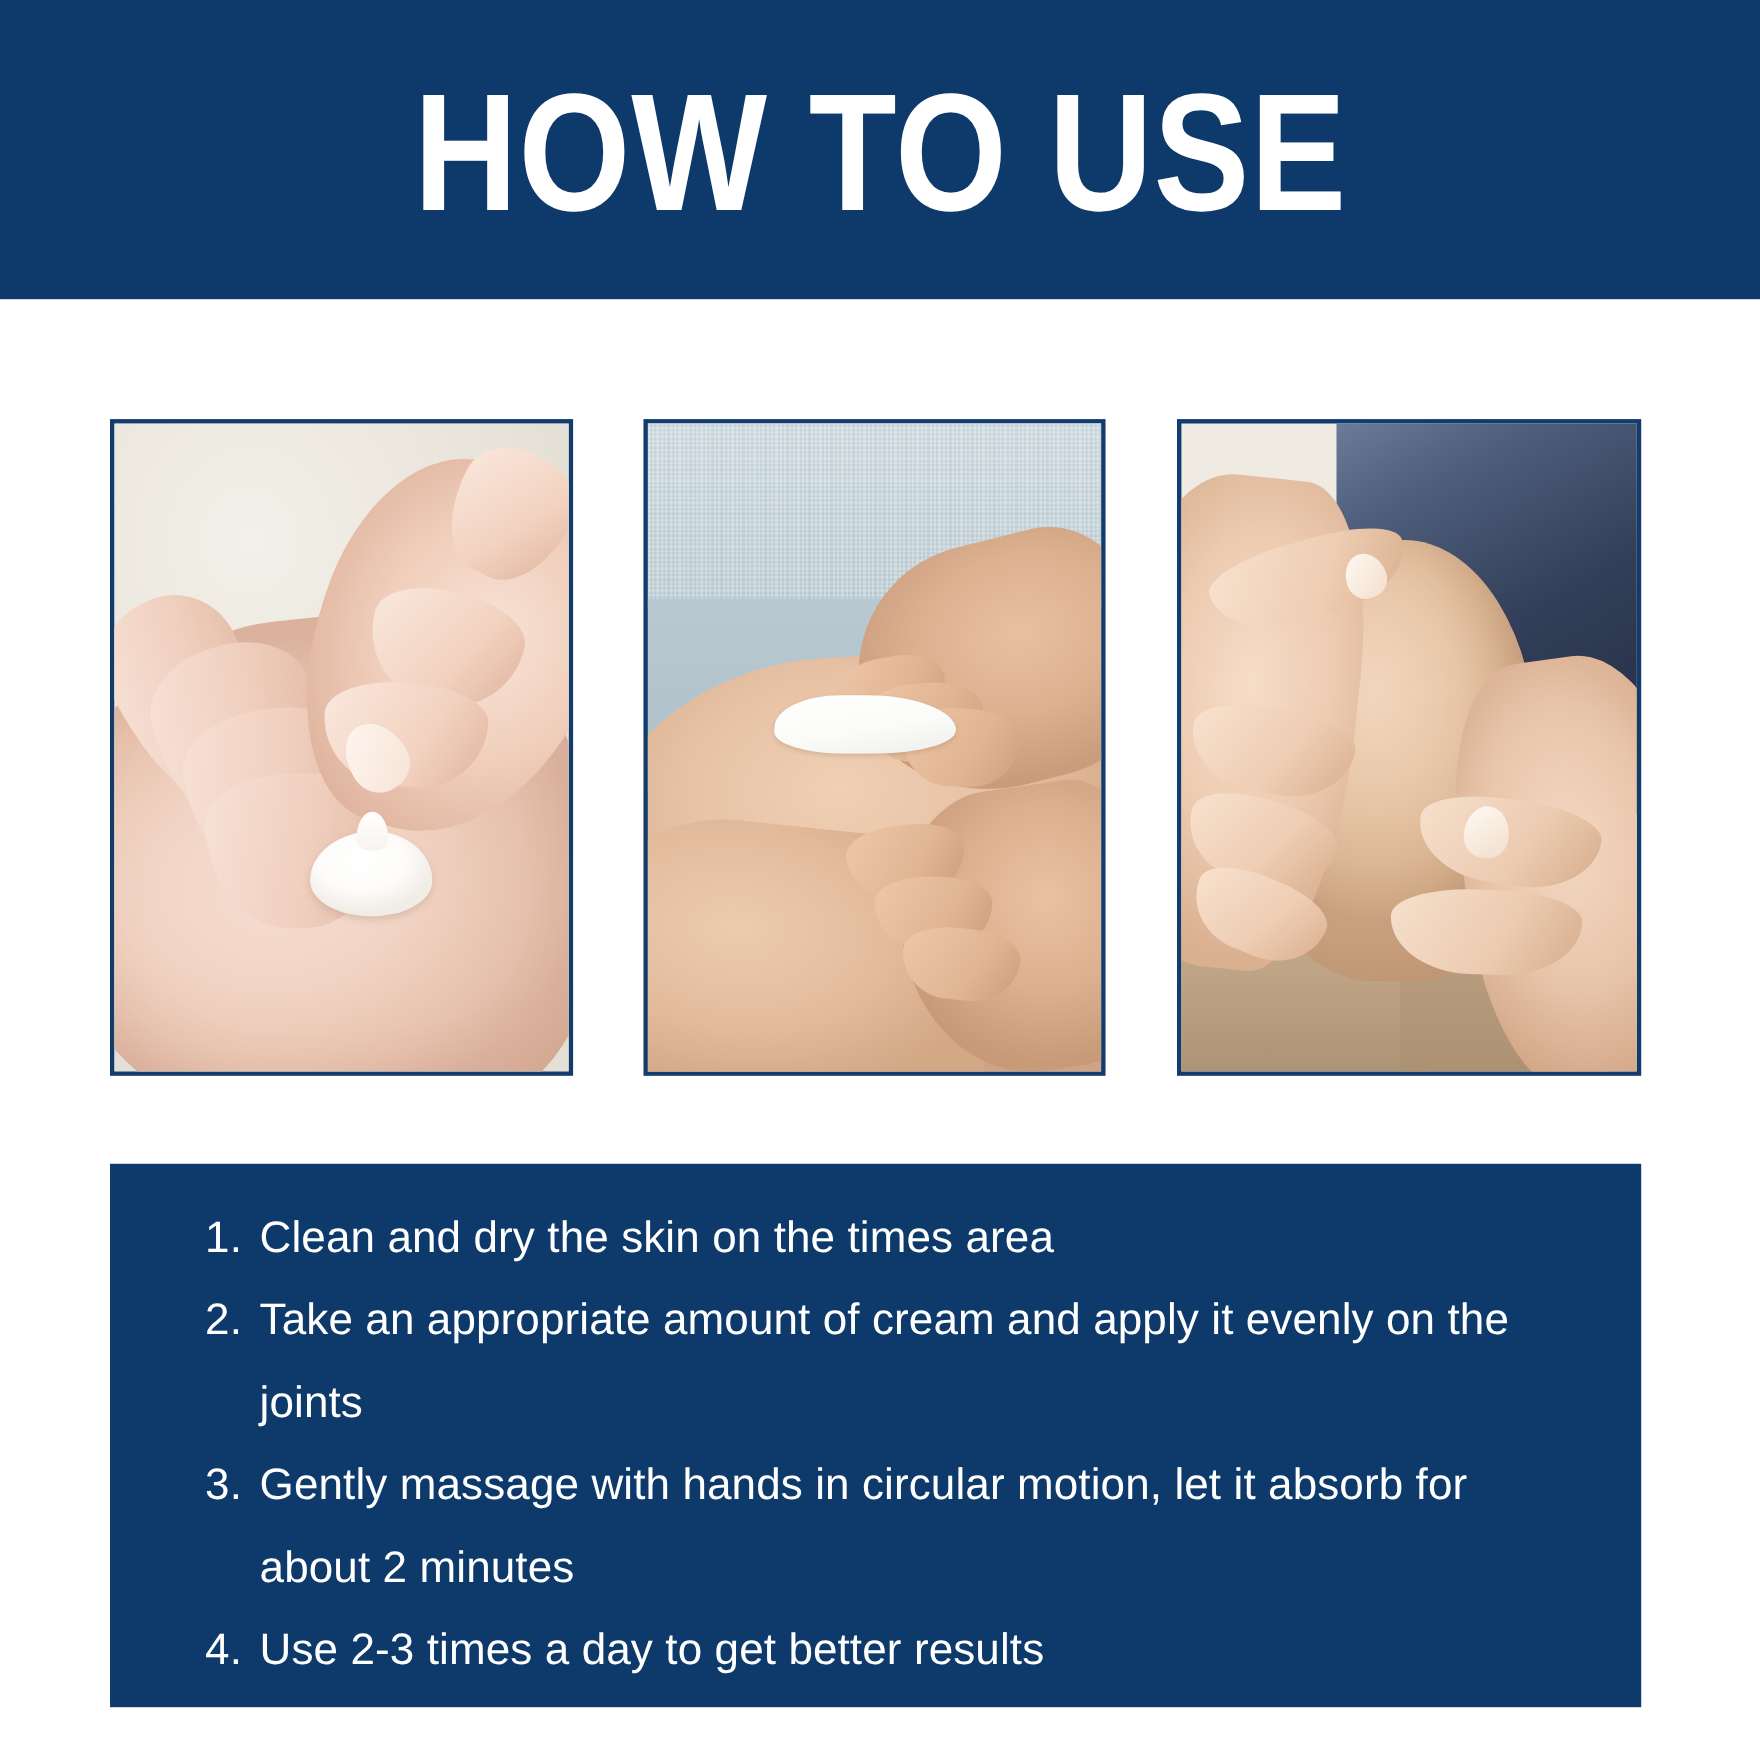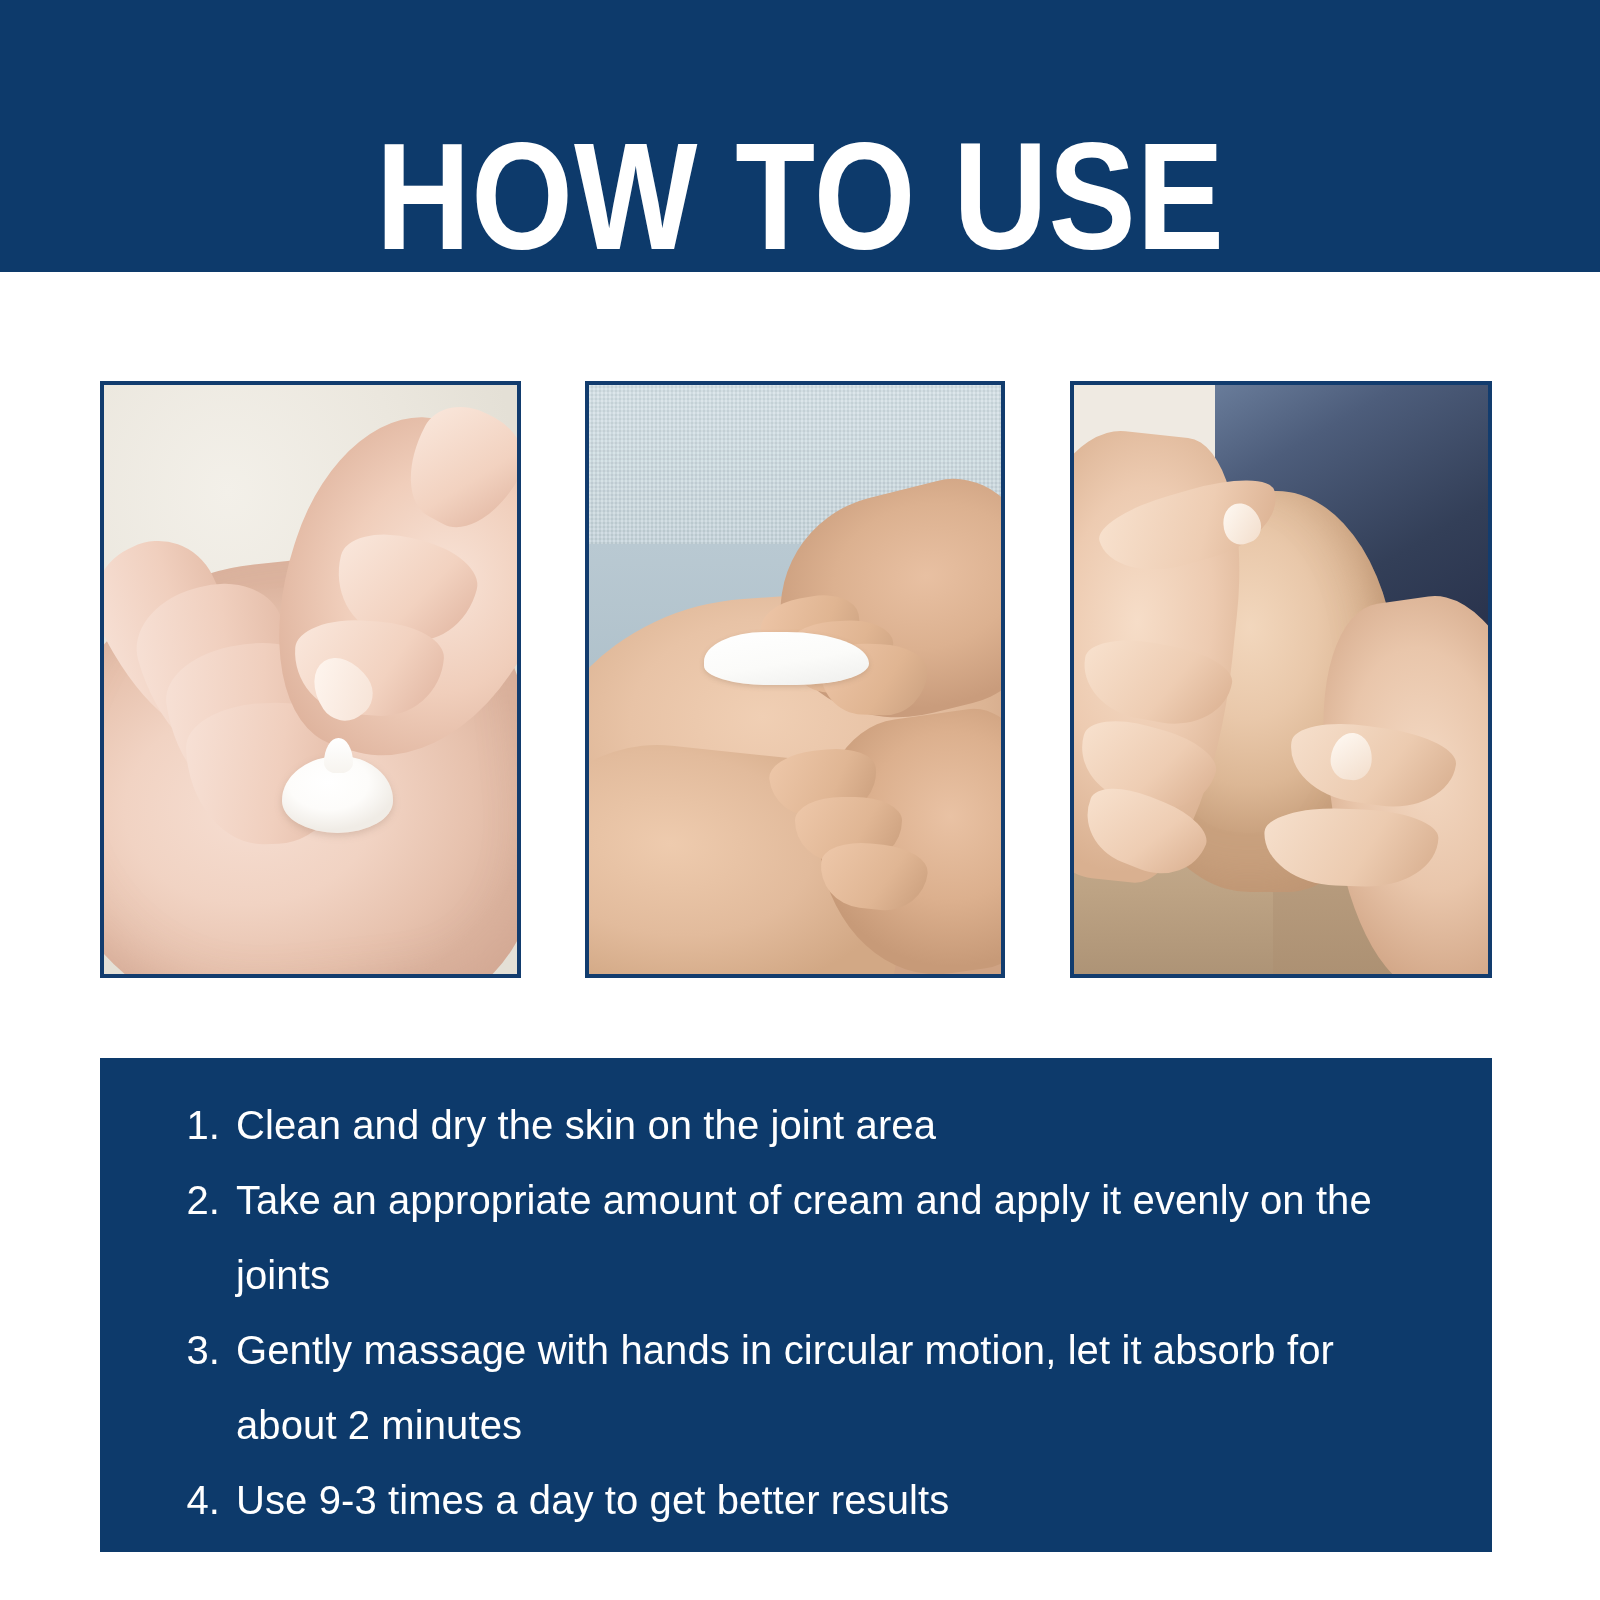--- a/index.html
+++ b/index.html
@@ -22,21 +22,21 @@
 
   
   .header-bar {
     position: absolute;
     left: 0;
     top: 0;
     width: 1600px;
     height: 272px;
     background: #0d3a6b;
     display: flex;
-    align-items: flex-end;
+    align-items: center;
     justify-content: center;
   }
   .header-title {
     color: #ffffff;
     font-family: "Liberation Sans", sans-serif;
     font-weight: bold;
     font-size: 152px;
     line-height: 1;
     letter-spacing: 1px;
     transform: scaleX(0.86);
@@ -439,34 +439,34 @@
       </div>
     </div>
 
   </div>
 
   <div class="steps-panel">
     <ol class="steps-list">
 
       <li class="step-item">
         <span class="step-num">1.</span>
-        <span class="step-text">Clean and dry the skin on the joint area</span>
+        <span class="step-text">Clean and dry the skin on the times area</span>
       </li>
 
       <li class="step-item">
         <span class="step-num">2.</span>
         <span class="step-text">Take an appropriate amount of cream and apply it evenly on the joints</span>
       </li>
 
       <li class="step-item">
         <span class="step-num">3.</span>
         <span class="step-text">Gently massage with hands in circular motion, let it absorb for about 2 minutes</span>
       </li>
 
       <li class="step-item">
         <span class="step-num">4.</span>
-        <span class="step-text">Use 9-3 times a day to get better results</span>
+        <span class="step-text">Use 2-3 times a day to get better results</span>
       </li>
 
     </ol>
   </div>
 
 </div>
 
 </body></html>

